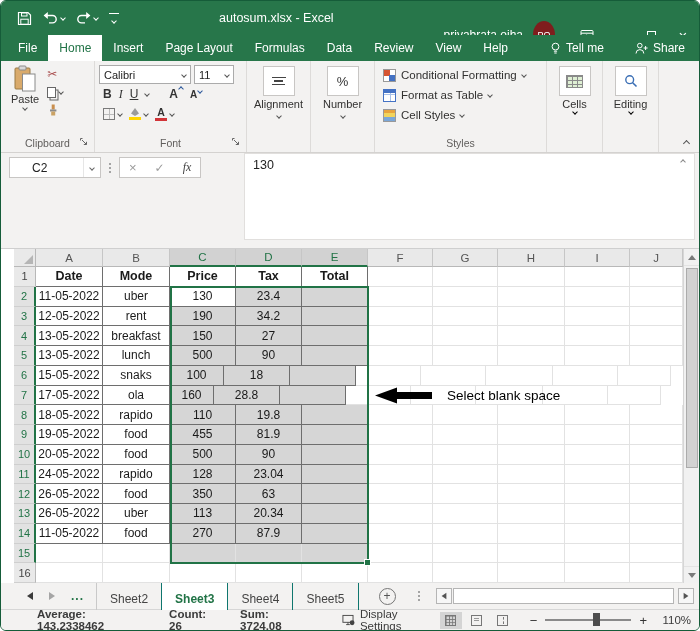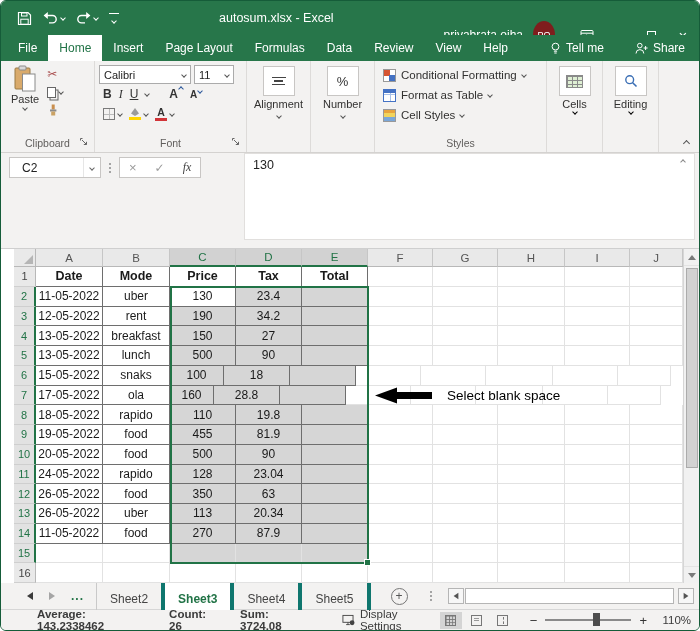--- a/index.html
+++ b/index.html
@@ -87,21 +87,21 @@
   .g-cells, .g-editing { width:56px; align-items:center; }
   .cells-ic { width:17px; height:13px; border:1px solid #8a8a8a;
     background:linear-gradient(#8a8a8a 1px,transparent 1px) 0 4px/100% 4px,
                linear-gradient(90deg,#8a8a8a 1px,transparent 1px) 5px 0/5px 100%, #dff0d4; }
   .g-fill { flex:1; border-right:none; }
   .ribbon-collapse { position:absolute; right:10px; bottom:6px; color:#555; }
 
   
   .formula { height:96px; background:#f3f2f1; display:flex; align-items:flex-start; border-bottom:1px solid #cfcfcf; flex:0 0 auto; }
   .fx-left { width:243px; display:flex; align-items:center; padding:4px 0 0 8px; flex:0 0 auto; }
-  .namebox { width:92px; height:21px; background:#fff; border:1px solid #c8c6c4; display:flex; align-items:center; font-size:12px; color:#222; padding-left:12px; }
+  .namebox { width:92px; height:21px; background:#fff; border:1px solid #c8c6c4; display:flex; align-items:center; font-size:12px; color:#222; padding-left:22px; }
   .namebox .nb-arrow { margin-left:auto; padding:0 6px; border-left:1px solid #e6e6e6; color:#666; display:flex; align-items:center; height:100%; }
   .vdots { display:flex; flex-direction:column; gap:2px; margin:0 8px; }
   .vdots i { width:2px; height:2px; border-radius:50%; background:#8a8a8a; display:block; }
   .fxbox { height:21px; background:#fff; border:1px solid #c8c6c4; display:flex; align-items:center; font-size:12px; }
   .fxbox span { padding:0 9px; }
   .fx-cancel { color:#9a9a9a; font-size:13px; }
   .fx-enter { color:#9a9a9a; }
   .fx-fn { font-family:"Liberation Serif","DejaVu Serif",serif; font-style:italic; color:#444; }
   .fx-input { flex:1; background:#fff; border:1px solid #e1dfdd; margin:0 4px 0 0; height:87px; font-size:12.5px; color:#222;
               padding:4px 8px; position:relative; }
@@ -138,21 +138,21 @@
   .tri-dn { width:0; height:0; border-left:4px solid transparent; border-right:4px solid transparent; border-top:5px solid #7a7a7a; }
   .vs-thumb { width:12px; height:200px; background:#d2d2d2; border:1px solid #ababab; margin-top:2px; }
 
   
   .sheetbar { height:27px; background:#f3f2f1; border-bottom:1px solid #d6d6d6; display:flex; align-items:stretch; font-size:12px; color:#444; flex:0 0 auto; }
   .snav { display:flex; align-items:center; gap:16px; padding:0 12px 0 26px; }
   .tri-l { width:0; height:0; border-top:4px solid transparent; border-bottom:4px solid transparent; border-right:6px solid #3b3b3b; }
   .tri-r { width:0; height:0; border-top:4px solid transparent; border-bottom:4px solid transparent; border-left:6px solid #a5a5a5; }
   .sdots { color:#217346; font-weight:bold; letter-spacing:1px; }
   .stabs { display:flex; align-items:stretch; }
-  .stab { padding:16px 13px; display:flex; align-items:center; border-right:4px solid #0f766e; }
+  .stab { padding:16px 13px; display:flex; align-items:center; border-right:1px solid #0f766e; }
   .stab:first-child { border-left:1px solid #c9c9c9; }
   .stab.active { background:#fff; color:#217346; font-weight:bold; border-bottom:2.5px solid #217346; }
   .newsheet { width:17px; height:17px; border:1px solid #767676; border-radius:50%; color:#555; font-size:12px; line-height:14px;
               text-align:center; align-self:center; margin-left:20px; }
   .sheet-dots { align-self:center; margin:0 16px 0 22px; }
   .hscroll { flex:1; display:flex; align-items:center; padding-right:5px; gap:1px; }
   .hs-btn { width:16px; height:16px; border:1px solid #b5b5b5; background:#f7f7f7; display:flex; align-items:center; justify-content:center; }
   .hs-btn .tri-l { border-right-color:#555; transform:scale(.8); }
   .hs-btn .tri-r { border-left-color:#555; transform:scale(.8); }
   .hs-track { flex:1; height:16px; background:#fff; border:1px solid #b5b5b5; margin-right:3px; }

